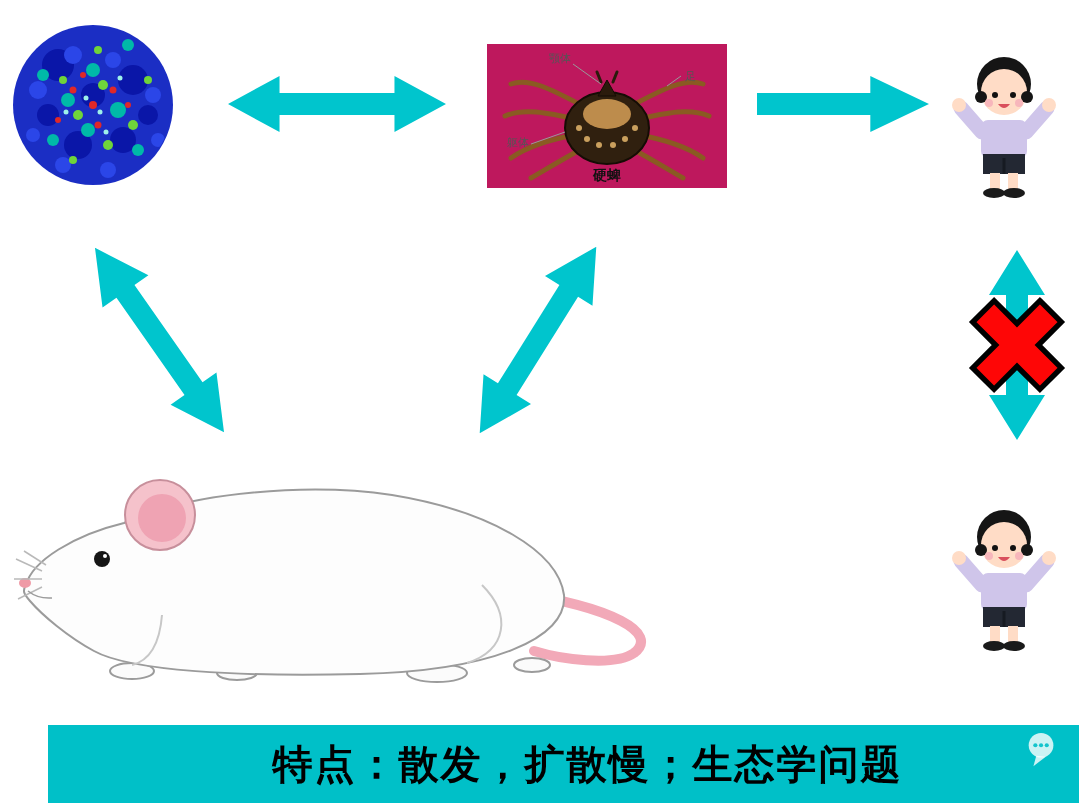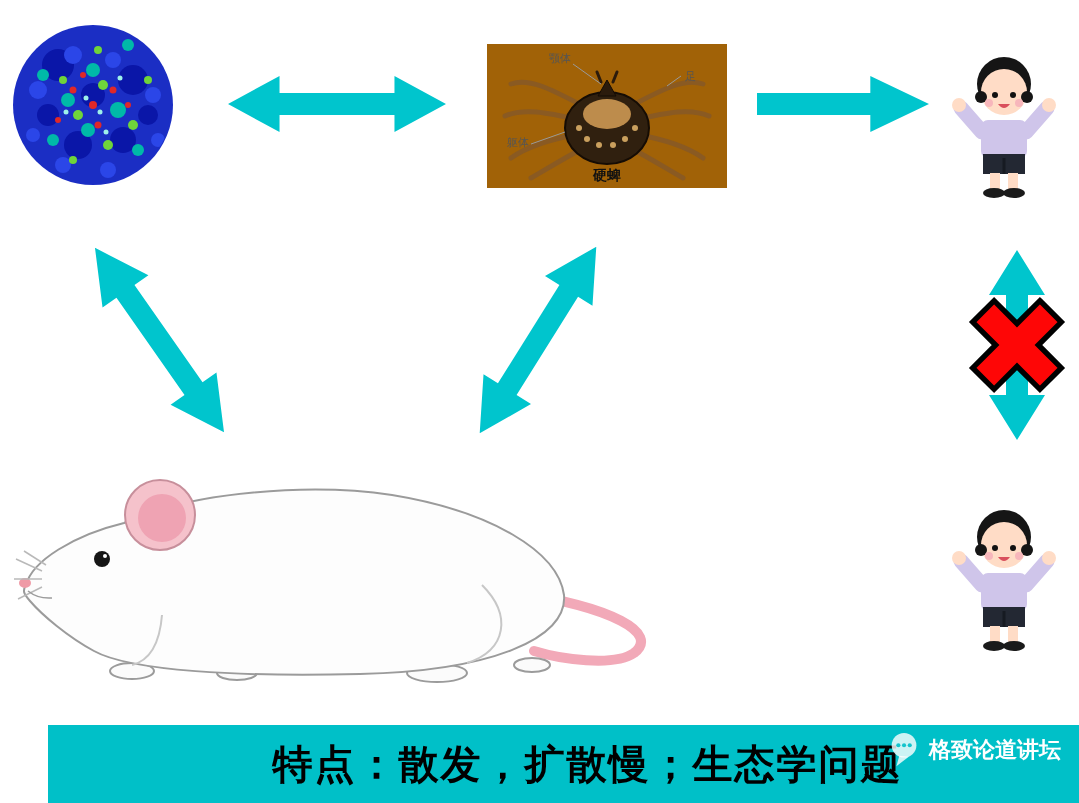--- a/index.html
+++ b/index.html
@@ -6,21 +6,21 @@
   .slide {
     position:relative; width:1079px; height:803px; background:#ffffff;
     overflow:hidden; font-family:"Liberation Sans", sans-serif;
   }
   .abs { position:absolute; }
   .arrow { transform-origin:center center; }
   .arrow svg, .figure svg { display:block; width:100%; height:100%; }
 
   #virus       { left:8px;   top:20px;  width:170px; height:170px; }
   #arrow-vt    { left:228px; top:74px;  width:218px; height:60px; }
-  #tick-card   { left:487px; top:44px;  width:240px; height:144px; background:#a16207; }
+  #tick-card   { left:487px; top:44px;  width:240px; height:144px; background:#be185d; }
   #arrow-th    { left:757px; top:74px;  width:172px; height:60px; }
   #boy-top     { left:948px; top:50px;  width:112px; height:152px; }
   #arrow-vm    { left:47px;  top:310px; width:225px; height:60px; transform:rotate(55deg); }
   #arrow-tm    { left:428px; top:310px; width:220px; height:60px; transform:rotate(122deg); }
   #arrow-hh    { left:922px; top:315px; width:190px; height:60px; transform:rotate(90deg); }
   #xmark       { left:963px; top:291px; width:108px; height:108px; z-index:5; }
   #boy-bottom  { left:948px; top:503px; width:112px; height:152px; }
   #mouse       { left:12px;  top:465px; width:635px; height:220px; }
 
   .banner {
@@ -279,17 +279,16 @@
     <div class="banner-logo">
       <svg viewBox="0 0 40 40">
         <circle cx="19" cy="15" r="13" fill="#ffffff" opacity="0.8"></circle>
         <path d="M14,26 L11,37 L24,27 Z" fill="#ffffff" opacity="0.8"></path>
         <g fill="#00c0c8" opacity="0.9">
           <circle cx="13" cy="15" r="2.2"></circle>
             <circle cx="19" cy="15" r="2.2"></circle>
             <circle cx="25" cy="15" r="2.2"></circle>
         </g>
       </svg>
-      <span class="logo-text">格致论道讲坛</span>
     </div>
   </div>
 
 </div>
 
 </body></html>

